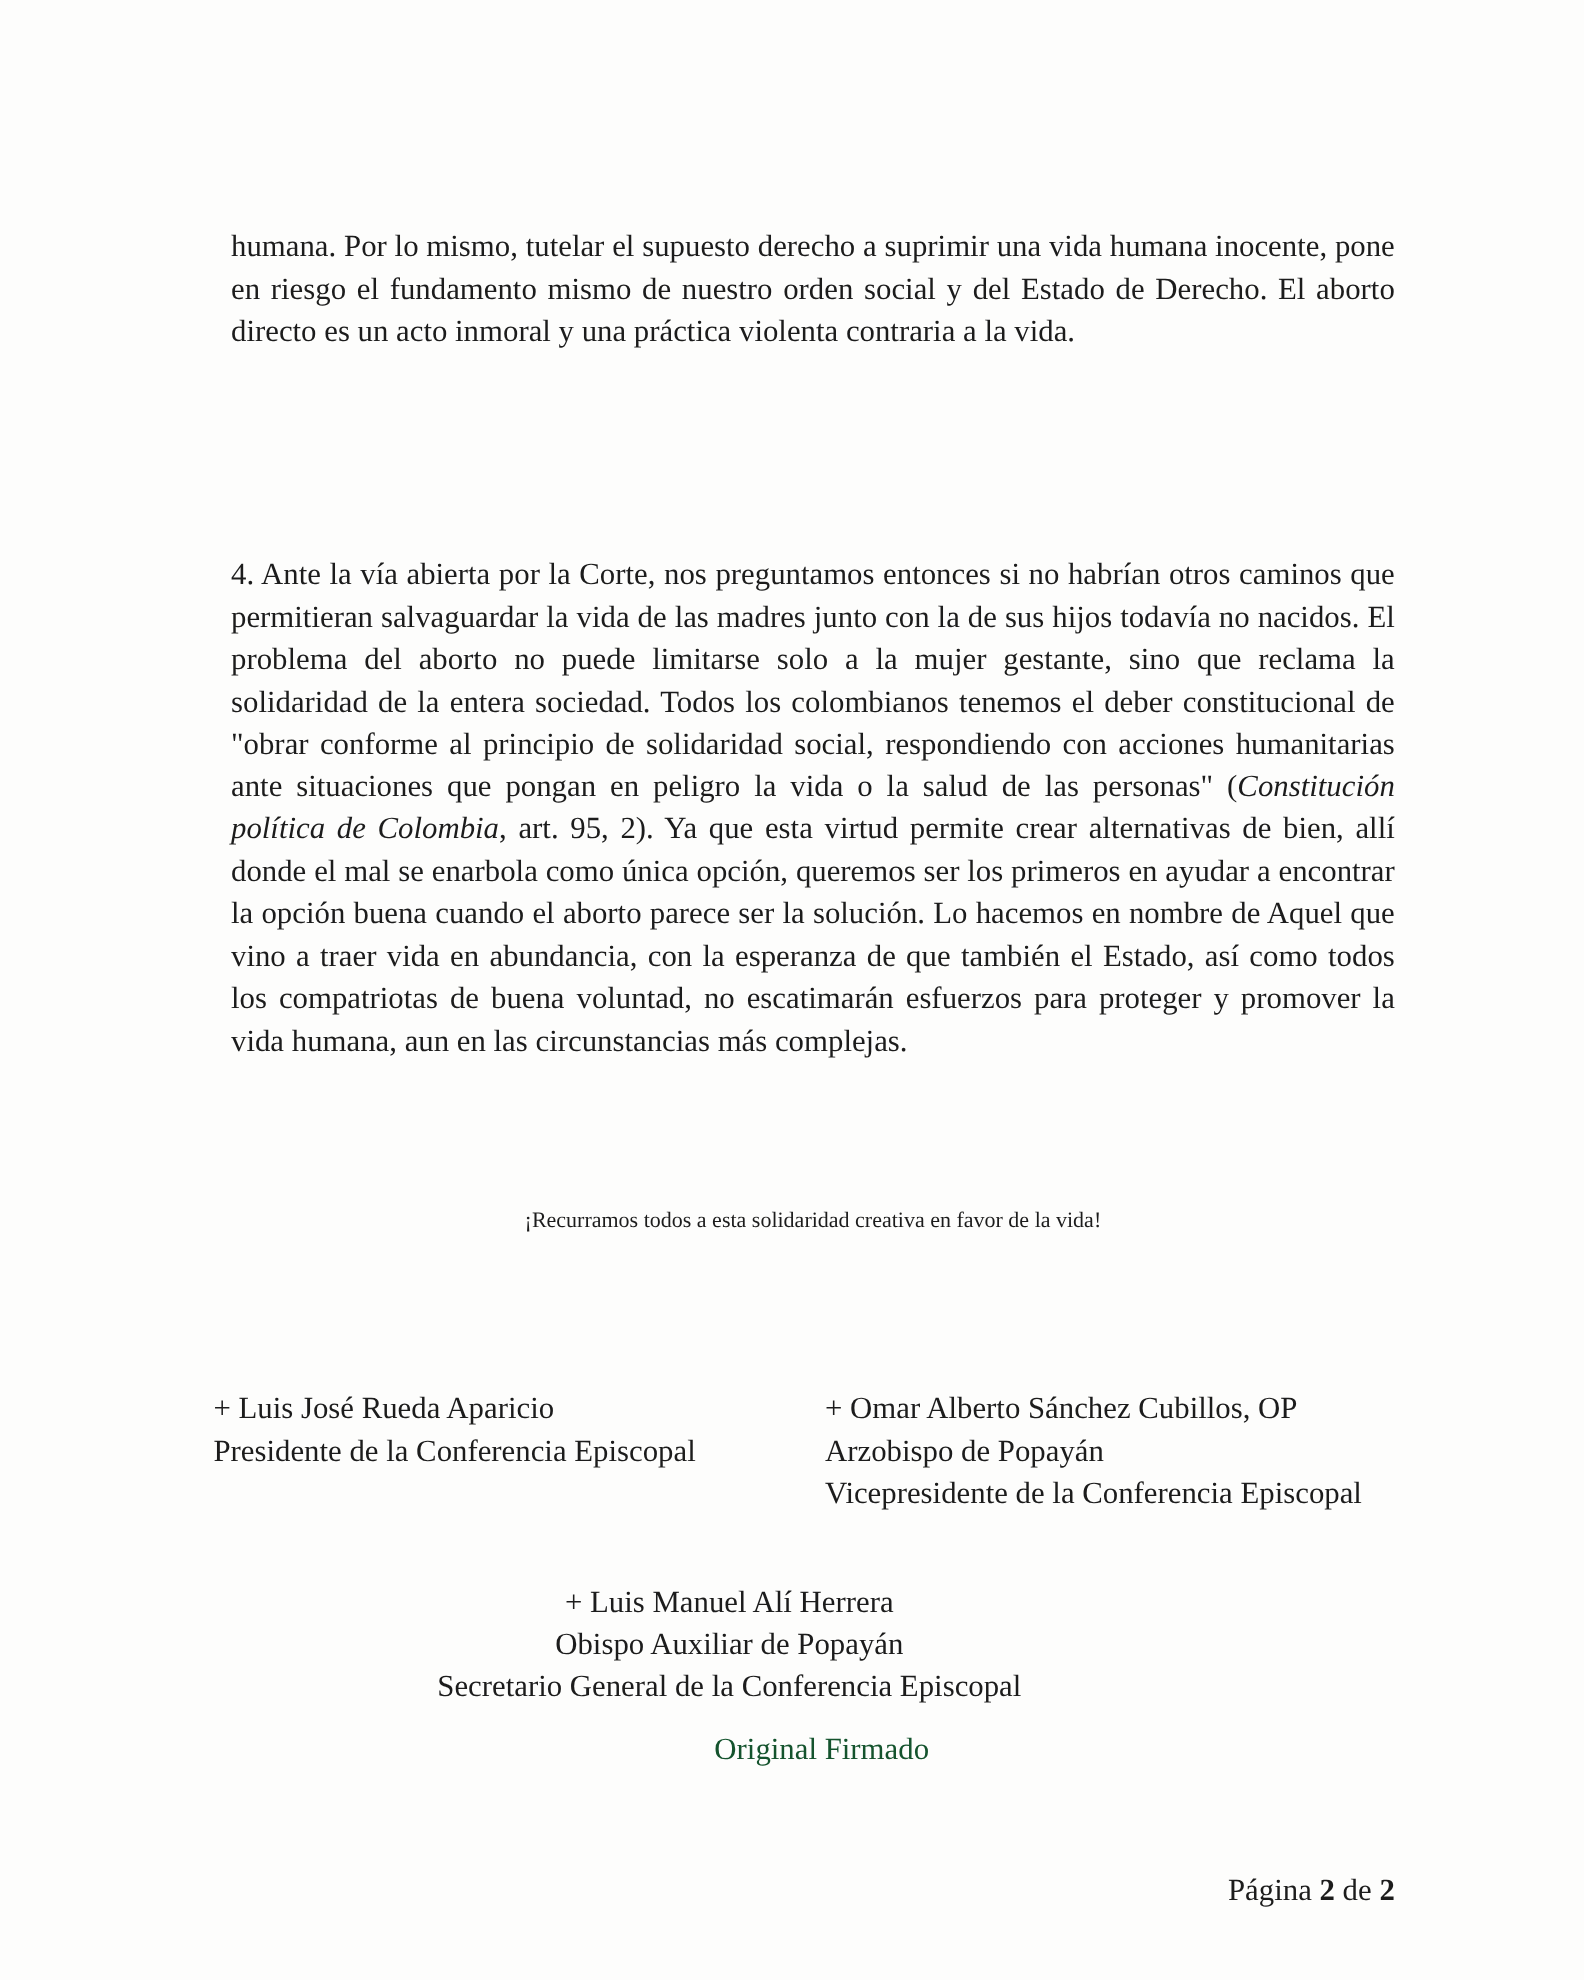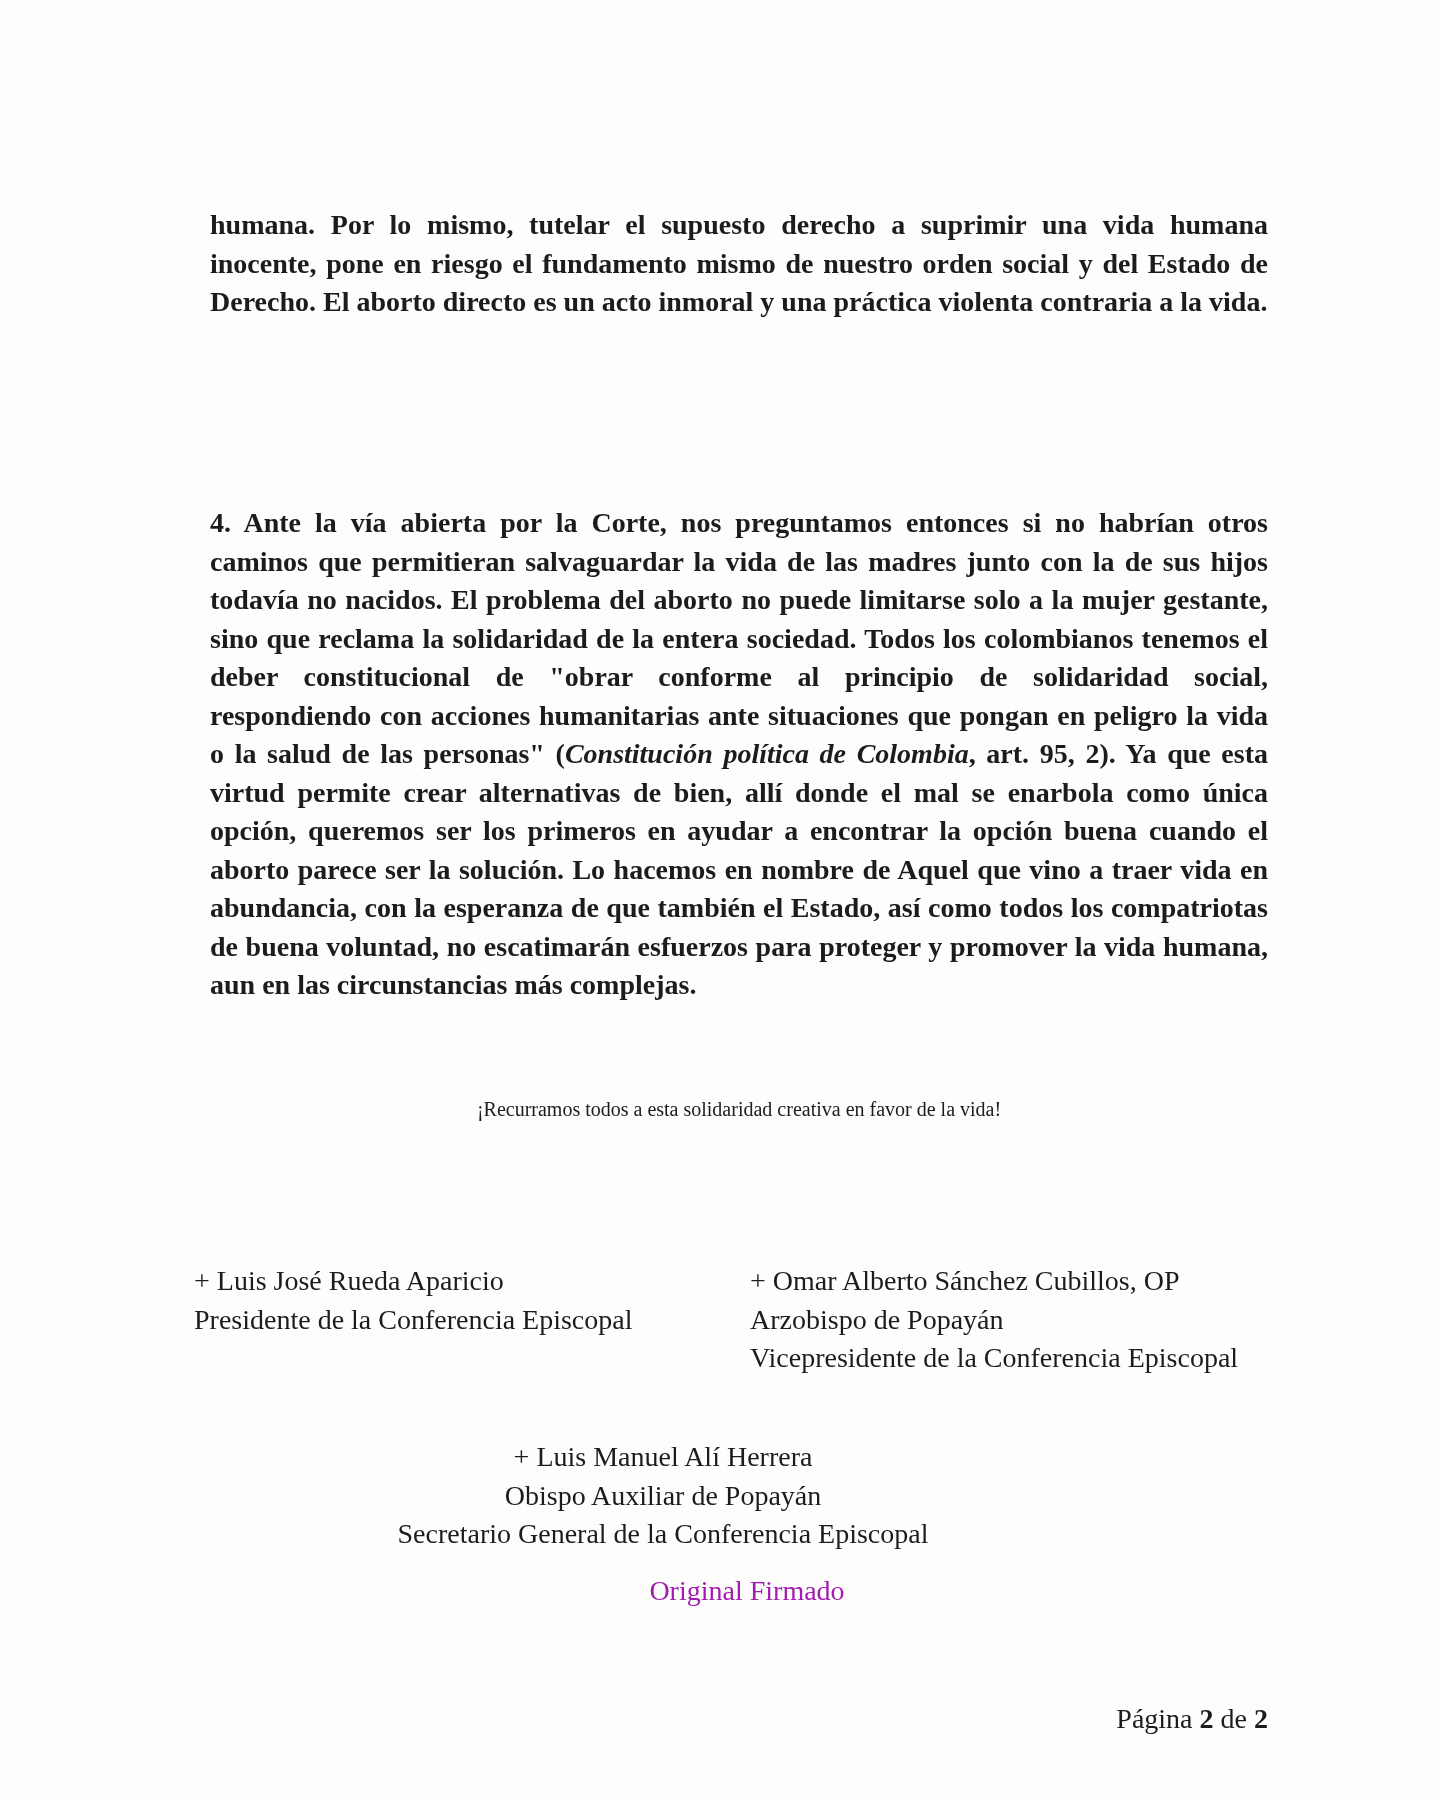--- a/index.html
+++ b/index.html
@@ -16,21 +16,20 @@
     color: #1c1c1c;
     overflow: hidden;
   }
   .body-text {
     position: absolute;
     left: 210px;
     width: 1058px;
     font-size: 28px;
     line-height: 38.5px;
     text-align: justify;
-    font-weight: bold;
   }
   .para-1 { top: 206px; }
   .para-4 { top: 464px; margin-top: 40px; }
   .exclaim {
     position: absolute;
     left: 210px;
     width: 1058px;
     top: 1090px;
     font-size: 20px;
     line-height: 38.5px;
@@ -102,17 +101,17 @@
       <div>Vicepresidente de la Conferencia Episcopal</div>
     </div>
   </div>
 
   <div class="sig-center">
     <div>+ Luis Manuel Alí Herrera</div>
     <div>Obispo Auxiliar de Popayán</div>
     <div>Secretario General de la Conferencia Episcopal</div>
   </div>
 
-  <p class="signed-note" style="color: #a21caf;">Original Firmado</p>
+  <p class="signed-note" style="color: #14532d;">Original Firmado</p>
 
   <p class="footer"><span>Página</span>&nbsp;<b>2</b>&nbsp;<span>de</span>&nbsp;<b>2</b></p>
 
 </div>
 
 </body></html>

